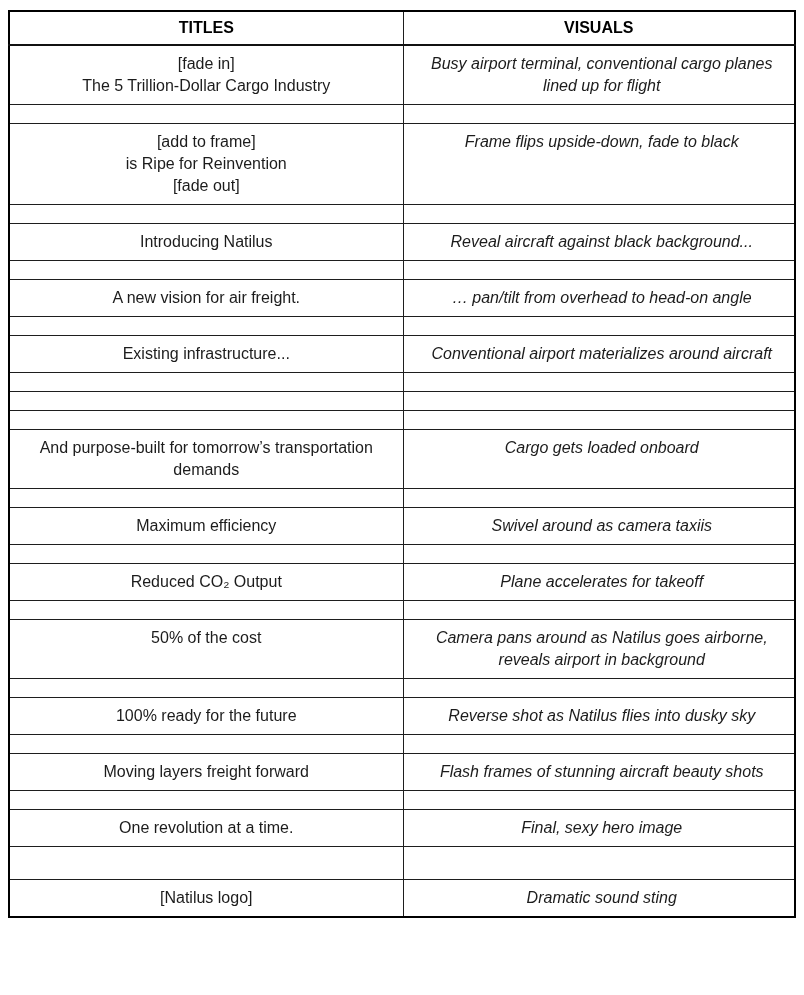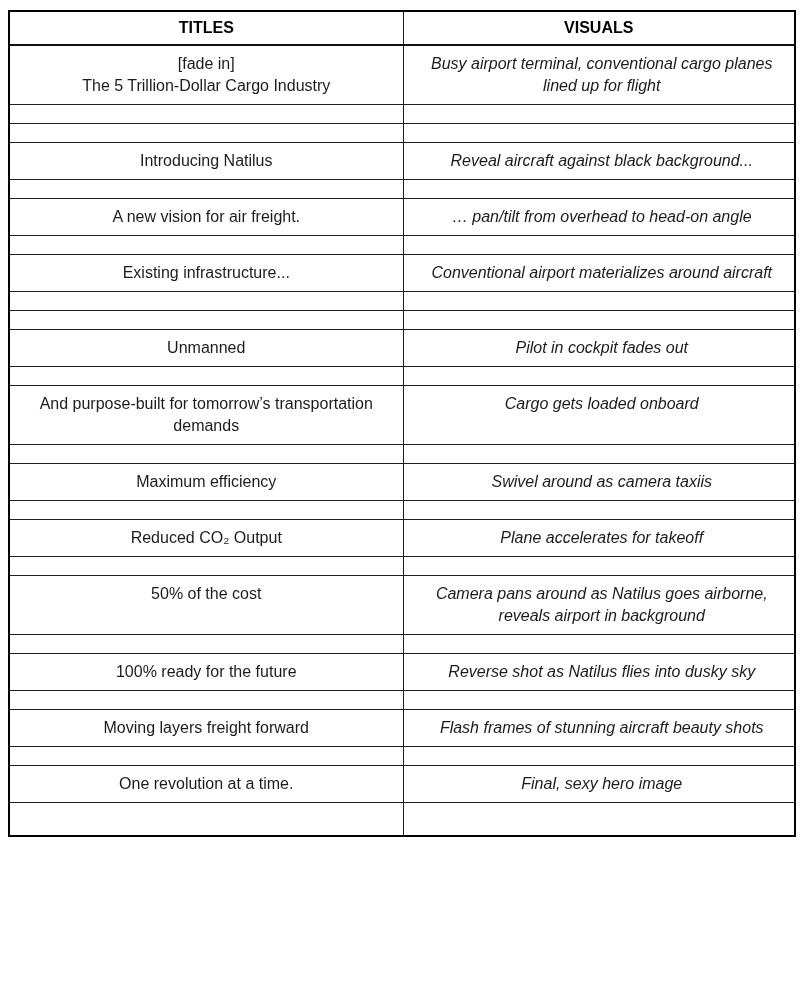--- a/index.html
+++ b/index.html
@@ -76,20 +76,26 @@
     <tbody>
         <tr class="content">
           <td class="title-cell">[fade in]
 The 5 Trillion-Dollar Cargo Industry</td>
           <td class="visual-cell">Busy airport terminal, conventional cargo planes lined up for flight</td>
         </tr>
         <tr class="spacer">
           <td></td>
           <td></td>
         </tr>
+        <tr class="content">
+          <td class="title-cell">[add to frame]
+is Ripe for Reinvention
+[fade out]</td>
+          <td class="visual-cell">Frame flips upside-down, fade to black</td>
+        </tr>
         <tr class="spacer">
           <td></td>
           <td></td>
         </tr>
         <tr class="content">
           <td class="title-cell">Introducing Natilus</td>
           <td class="visual-cell">Reveal aircraft against black background...</td>
         </tr>
         <tr class="spacer">
           <td></td>
@@ -107,24 +113,20 @@
           <td class="title-cell">Existing infrastructure...</td>
           <td class="visual-cell">Conventional airport materializes around aircraft</td>
         </tr>
         <tr class="spacer">
           <td></td>
           <td></td>
         </tr>
         <tr class="spacer">
           <td></td>
           <td></td>
-        </tr>
-        <tr class="content">
-          <td class="title-cell">Unmanned</td>
-          <td class="visual-cell">Pilot in cockpit fades out</td>
         </tr>
         <tr class="spacer">
           <td></td>
           <td></td>
         </tr>
         <tr class="content">
           <td class="title-cell">And purpose-built for tomorrow’s transportation demands</td>
           <td class="visual-cell">Cargo gets loaded onboard</td>
         </tr>
         <tr class="spacer">
@@ -172,15 +174,19 @@
           <td></td>
         </tr>
         <tr class="content">
           <td class="title-cell">One revolution at a time.</td>
           <td class="visual-cell">Final, sexy hero image</td>
         </tr>
         <tr class="empty-tall">
           <td></td>
           <td></td>
         </tr>
+        <tr class="content">
+          <td class="title-cell">[Natilus logo]</td>
+          <td class="visual-cell">Dramatic sound sting</td>
+        </tr>
       </tbody>
   </table>
 </div>
 
 </body></html>

